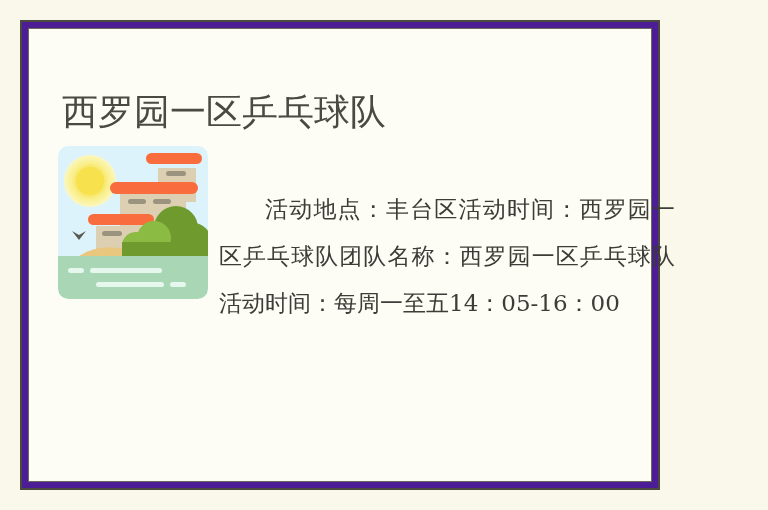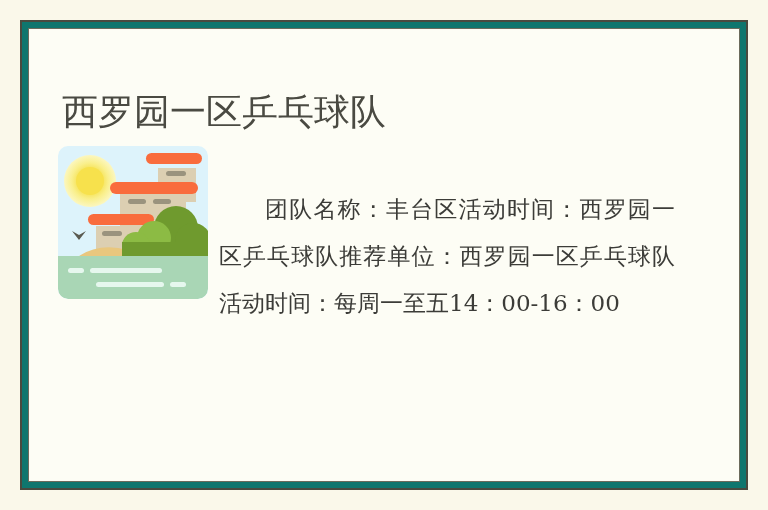--- a/index.html
+++ b/index.html
@@ -12,25 +12,25 @@
     background: #faf8ea;
     font-family: "Liberation Sans", sans-serif;
     overflow: hidden;
   }
 
   
   #page-frame {
     position: absolute;
     left: 20px;
     top: 20px;
-    width: 728px;
+    width: 640px;
     height: 470px;
     border: 2px solid #4a4a3f;
     box-sizing: border-box;
-    background: #0f766e;
+    background: #4c1d95;
   }
   #page-frame-inner {
     position: absolute;
     left: 6px;
     top: 6px;
     right: 6px;
     bottom: 6px;
     border: 1px solid #6b6b5c;
     box-sizing: border-box;
     background: #fdfdf5;
@@ -144,17 +144,17 @@
 
             <rect x="0" y="110" width="150" height="43" fill="#a9d6b5"></rect>
             <rect x="10" y="122" width="16" height="5" rx="2.5" fill="#e6f7ee"></rect>
             <rect x="32" y="122" width="72" height="5" rx="2.5" fill="#e6f7ee"></rect>
             <rect x="38" y="136" width="68" height="5" rx="2.5" fill="#e6f7ee"></rect>
             <rect x="112" y="136" width="16" height="5" rx="2.5" fill="#e6f7ee"></rect>
           </g>
         </svg>
       </div>
 
-      <p id="detail-paragraph"><span class="seg">团队名称：</span><span class="seg">丰台区</span><span class="seg">活动时间：</span><span class="seg">西罗园一区乒乓球队</span><span class="seg">推荐单位：</span><span class="seg">西罗园一区乒乓球队</span><span class="seg">活动时间：</span><span class="seg">每周一至五14：00-16：00</span></p>
+      <p id="detail-paragraph"><span class="seg">活动地点：</span><span class="seg">丰台区</span><span class="seg">活动时间：</span><span class="seg">西罗园一区乒乓球队</span><span class="seg">团队名称：</span><span class="seg">西罗园一区乒乓球队</span><span class="seg">活动时间：</span><span class="seg">每周一至五14：05-16：00</span></p>
 
     </div>
   </div>
 </div>
 
 </body></html>

